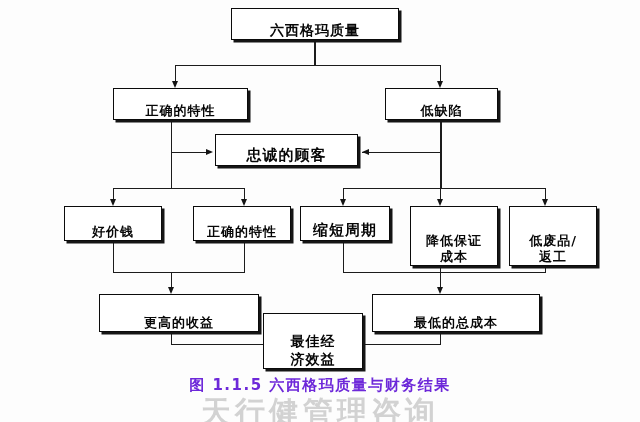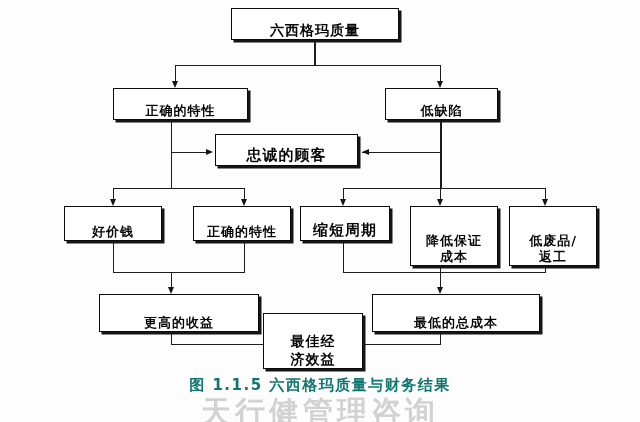--- a/index.html
+++ b/index.html
@@ -76,21 +76,21 @@
   }
   
   #caption {
     position: absolute;
     left: 0;
     top: 376px;
     width: 640px;
     text-align: center;
     font-size: 15px;
     font-weight: bold;
-    color: #0f766e;
+    color: #6d28d9;
     letter-spacing: 1.5px;
     z-index: 5;
   }
   
   #watermark {
     position: absolute;
     left: 0;
     top: 392px;
     width: 640px;
     text-align: center;

